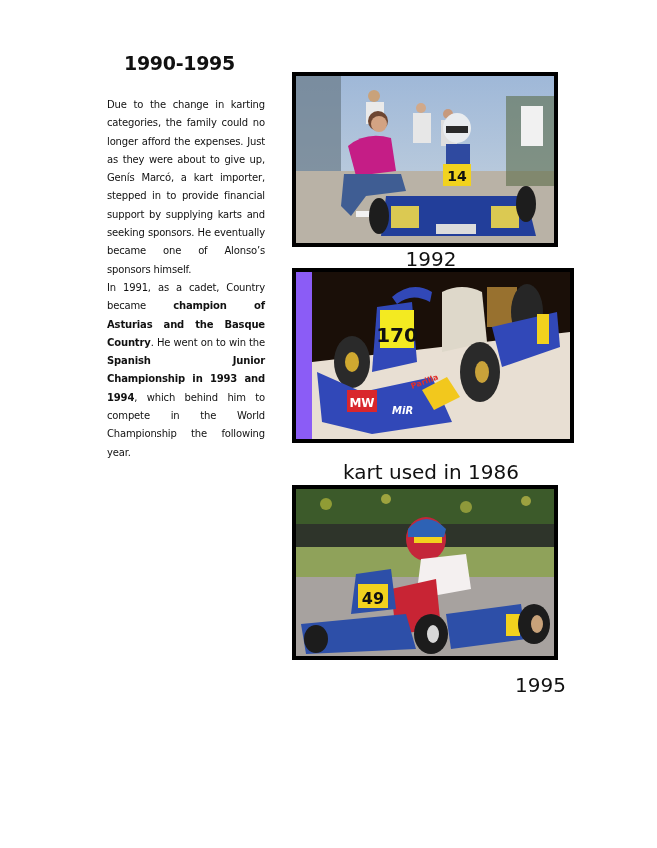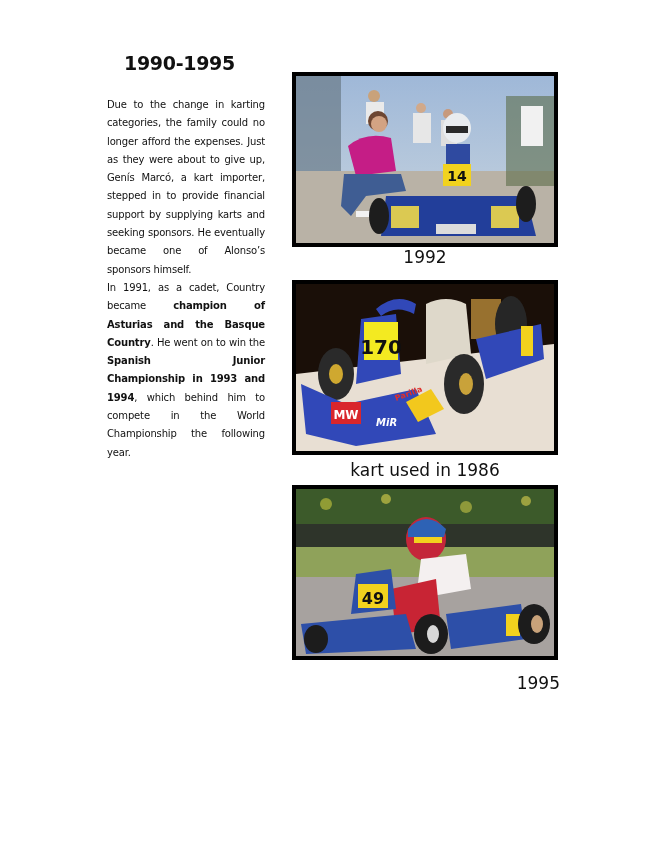--- a/index.html
+++ b/index.html
@@ -6,21 +6,21 @@
   body { width:657px; height:848px; position:relative; overflow:hidden;
          font-family:"DejaVu Sans", sans-serif; color:#111; }
   .title { position:absolute; left:112px; top:40px; font-size:19px; font-weight:bold;
            font-family:"DejaVu Sans", sans-serif; letter-spacing:-0.3px; margin:12px; }
   .col { position:absolute; left:107px; top:72px; width:158px; font-size:10px;
          line-height:18.3px; text-align:justify; letter-spacing:-0.15px;margin-top:24px; }
   .col p { margin:0; }
   .col b { font-weight:bold; }
   .photo { position:absolute; left:292px; width:258px; height:167px; border:4px solid #000;
            overflow:hidden; background:#8b5cf6; }
-  .cap { position:absolute; font-size:17px; color:#111; text-align:center; width:270px; left:290px; }
+  .cap { position:absolute; font-size:20px; color:#111; text-align:center; width:270px; left:296px; }
   .ph-svg { display:block; width:100%; height:100%; }
 </style>
 </head>
 <body>
 
 <h1 class="title">1990-1995</h1>
 
 <div class="col">
   <p>
     <span>Due to the change in karting categories, the family could no longer afford the expenses. Just as they were about to give up, Genís Marcó, a kart importer, stepped in to provide financial support by supplying karts and seeking sponsors. He eventually became one of Alonso’s sponsors himself.</span>
@@ -62,21 +62,21 @@
     <rect x="95" y="130" width="28" height="22" fill="#f0d84a" opacity="0.9"></rect>
     <rect x="195" y="130" width="28" height="22" fill="#f0d84a" opacity="0.9"></rect>
     <rect x="140" y="148" width="40" height="10" fill="#dcdcdc"></rect>
     <ellipse cx="83" cy="140" rx="10" ry="18" fill="#1d1d1d"></ellipse>
     <ellipse cx="230" cy="128" rx="10" ry="18" fill="#1d1d1d"></ellipse>
     <rect x="225" y="30" width="22" height="40" fill="#f1f1f1"></rect>
   </svg>
 </div>
 <div class="cap" style="top:247px;">1992</div>
 
-<div class="photo" style="top:280px;" title="blue kart number 170 with MW MiR and Parilla stickers on display">
+<div class="photo" style="top:268px;padding-left:16px;" title="blue kart number 170 with MW MiR and Parilla stickers on display">
   <svg class="ph-svg" viewBox="0 0 258 167" preserveAspectRatio="none">
     <rect width="258" height="167" fill="#1a0f08"></rect>
     <path d="M0 90 L258 60 L258 167 L0 167 Z" fill="#e8dfd3"></path>
     <path d="M130 20 Q150 10 170 20 L175 70 L130 80 Z" fill="#ded8ca"></path>
     <rect x="175" y="15" width="30" height="40" fill="#b88a3a" opacity="0.8"></rect>
     <ellipse cx="215" cy="40" rx="16" ry="28" fill="#262626"></ellipse>
     <path d="M180 55 L245 40 L248 75 L190 95 Z" fill="#3148b8"></path>
     <rect x="225" y="42" width="12" height="30" fill="#f2d21e"></rect>
     <ellipse cx="40" cy="90" rx="18" ry="26" fill="#2a2a2a"></ellipse>
     <ellipse cx="40" cy="90" rx="7" ry="10" fill="#cfa830"></ellipse>

